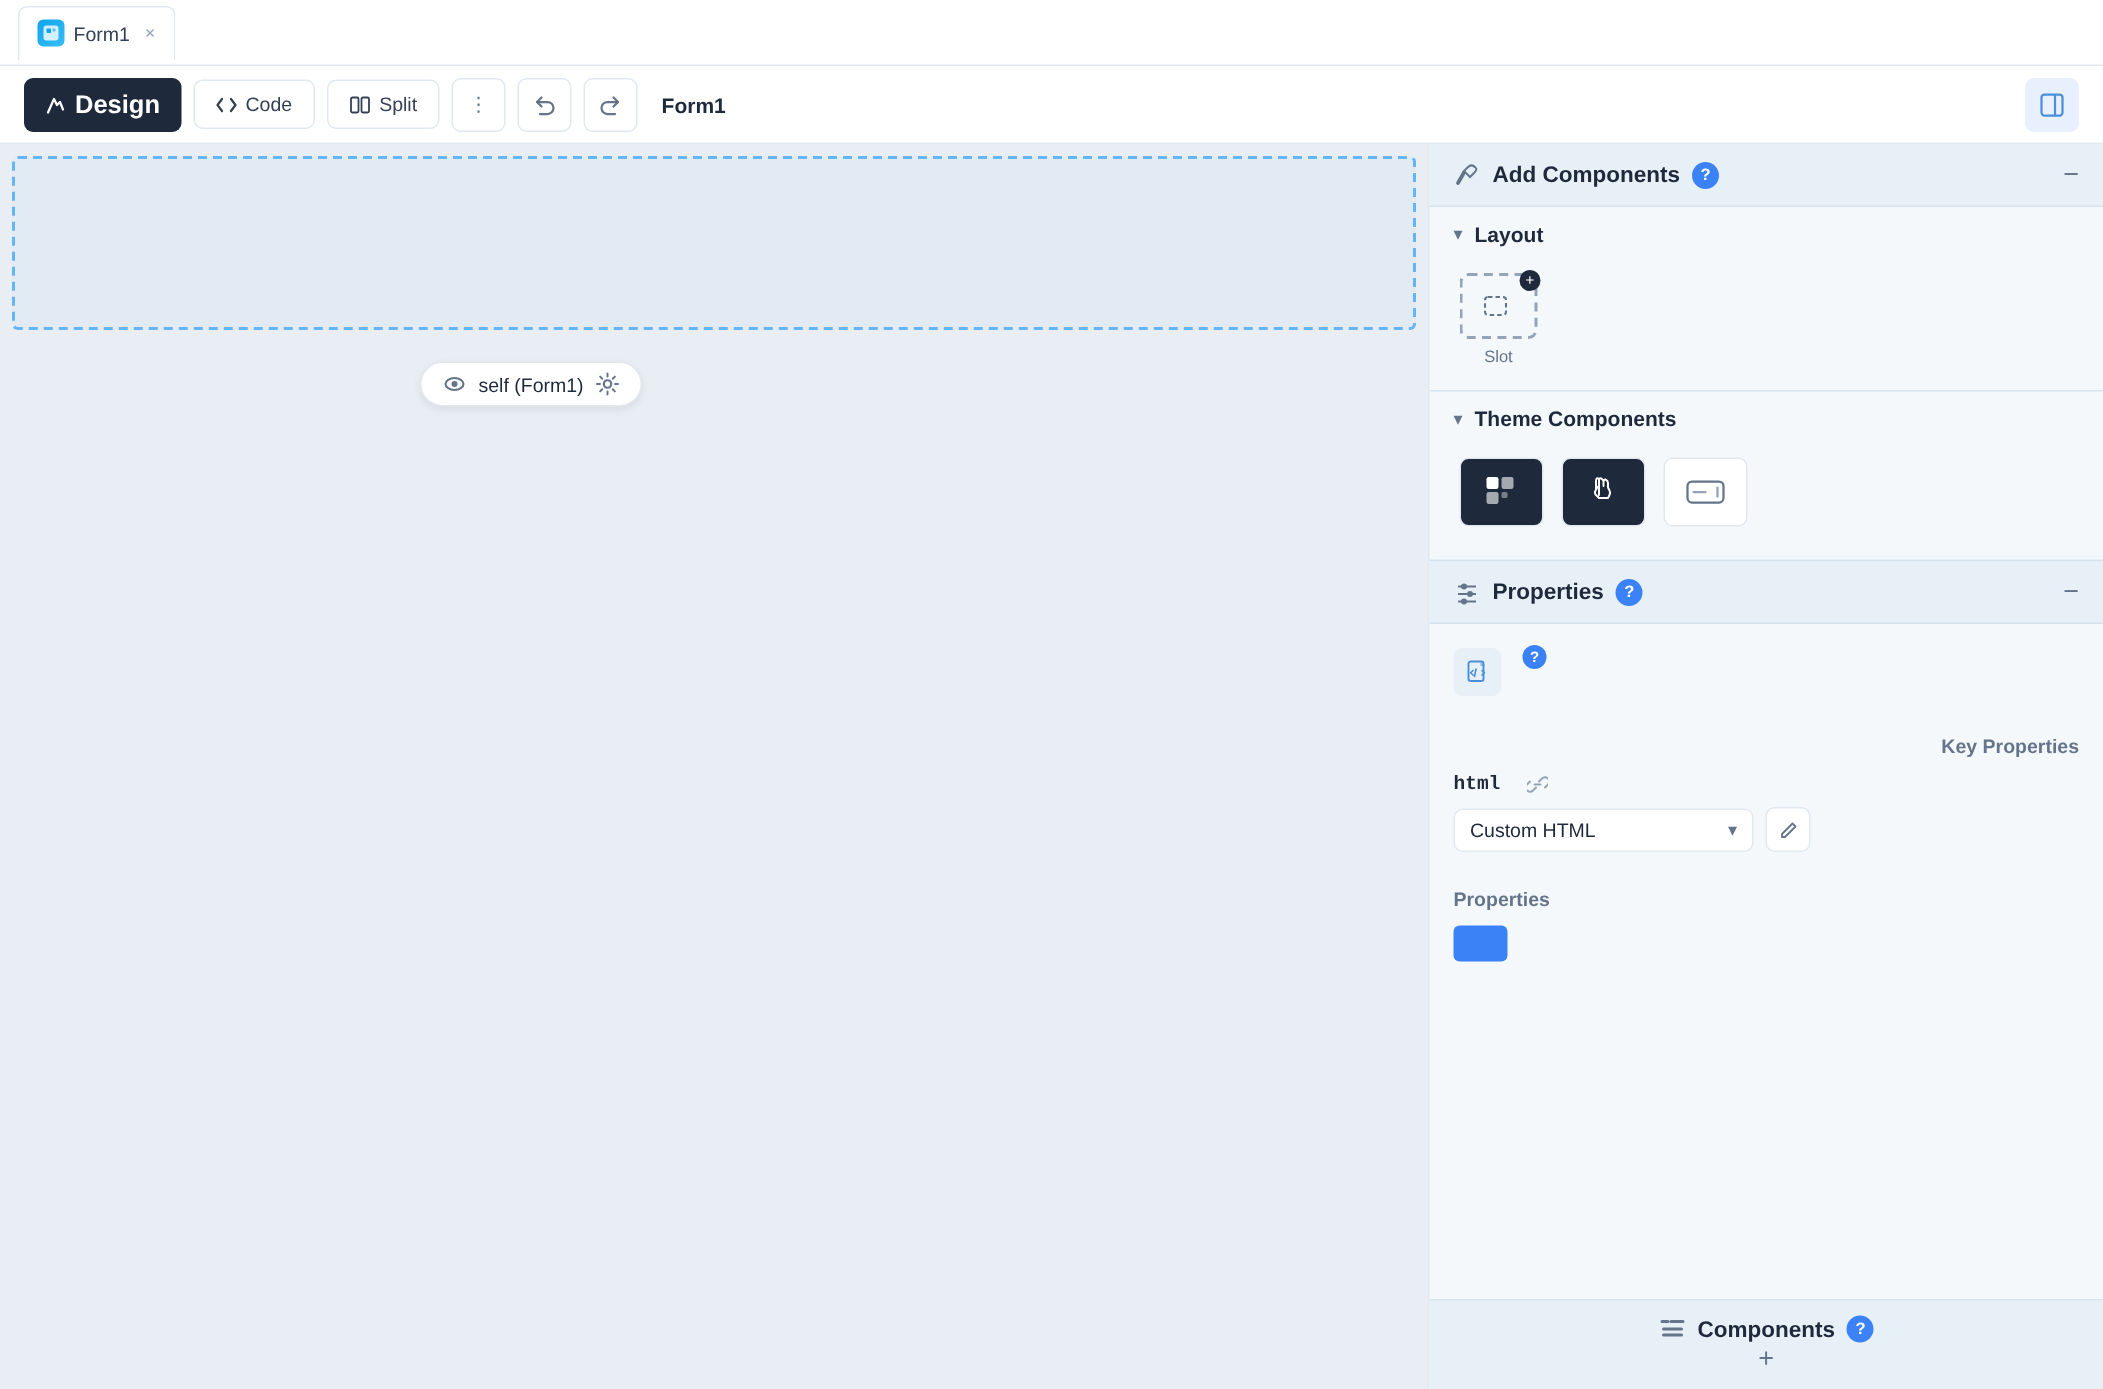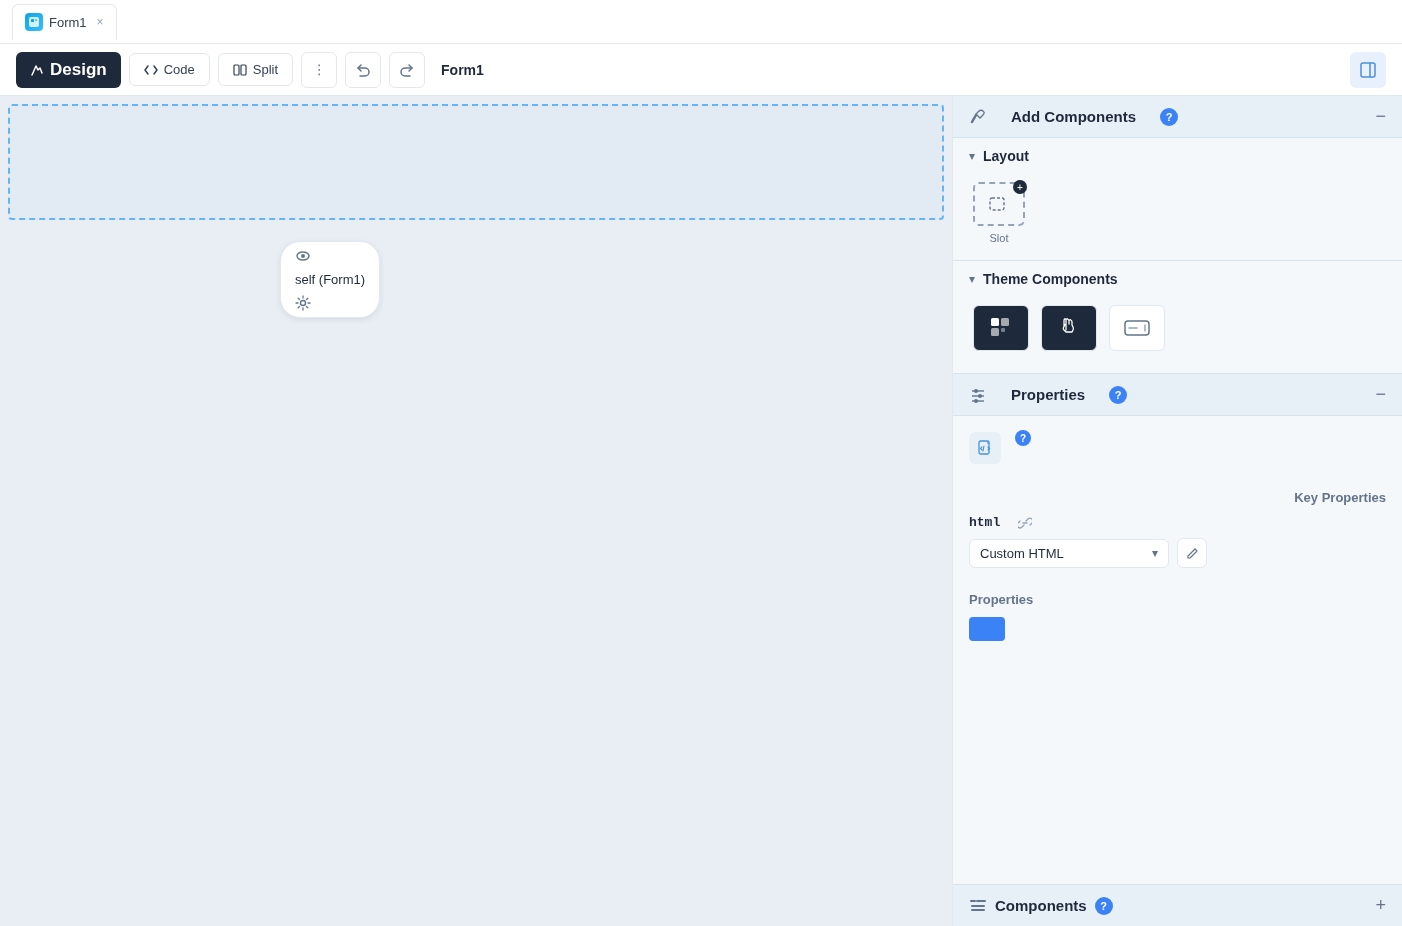--- a/index.html
+++ b/index.html
@@ -45,38 +45,37 @@
     
     .canvas {
       flex: 1; position: relative; background: #e8eef4; overflow: hidden;
     }
     .canvas-dashed-box {
       position: absolute; top: 8px; left: 8px; right: 8px; height: 116px;
       border: 2px dashed #64b5f6; border-radius: 4px; background: rgba(100,181,246,0.04);
     }
     .canvas-label {
       position: absolute; top: 145px; left: 280px;
-      display: flex; align-items: flex-start; gap: 8px;
+      display: flex; align-items: flex-end; gap: 8px;
       background: #fff; border: 1px solid #e2e8f0; border-radius: 20px;
       padding: 6px 14px; font-size: 13px; color: #1e293b; font-weight: 500;
       box-shadow: 0 2px 6px rgba(0,0,0,0.08);
-      flex-direction: column;
     }
 
     
     .right-panel {
       width: 450px; background: #f5f8fb; border-left: 1px solid #e2e8f0; display: flex; flex-direction: column; overflow: hidden;
     }
 
     
     .section-header {
       display: flex; align-items: center; justify-content: space-between;
       background: #e8f0f7; padding: 10px 16px; border-bottom: 1px solid #d5e3ef;
     }
-    .section-header-left { display: flex; align-items: center; gap: 24px; }
+    .section-header-left { display: flex; align-items: center; gap: 8px; }
     .section-title { font-size: 15px; font-weight: 700; color: #1e293b; }
     .help-badge {
       width: 18px; height: 18px; background: #3b82f6; border-radius: 50%; color: #fff; font-size: 11px; font-weight: 700; display: flex; align-items: center; justify-content: center;
     }
     .collapse-btn { color: #64748b; font-size: 18px; cursor: pointer; font-weight: 300; }
     .plus-btn { color: #64748b; font-size: 18px; cursor: pointer; font-weight: 300; }
 
     
     .subsection-header {
       display: flex; align-items: center; gap: 8px; padding: 10px 16px 8px; cursor: pointer;
@@ -128,21 +127,21 @@
     .dropdown-chevron { color: #64748b; font-size: 12px; }
     .edit-icon-btn { width: 30px; height: 30px; background: #fff; border: 1px solid #e2e8f0; border-radius: 6px; display: flex; align-items: center; justify-content: center; cursor: pointer; color: #64748b; font-size: 13px; }
 
     .appearance-section { padding: 12px 16px 0; }
     .appearance-title { font-size: 13px; font-weight: 600; color: #64748b; margin-bottom: 10px; }
     .appearance-preview { width: 36px; height: 24px; background: #3b82f6; border-radius: 4px; }
 
     
     .components-footer {
       display: flex; align-items: center; justify-content: space-between;
-      background: #e8f0f7; padding: 10px 16px; border-top: 1px solid #d5e3ef; margin-top: auto;
+      background: #e8f0f7; padding: 10px 16px; border-top: 1px solid #d5e3ef; margin-top: auto; flex-direction: column;
     }
     .components-footer-left { display: flex; align-items: center; gap: 8px; }
     .components-footer-title { font-size: 15px; font-weight: 700; color: #1e293b; }
 
     
     .panel-scroll { overflow-y: auto; flex: 1; }
     .panel-scroll::-webkit-scrollbar { width: 6px; }
     .panel-scroll::-webkit-scrollbar-thumb { background: #cbd5e1; border-radius: 3px; }
   </style>
 </head>

